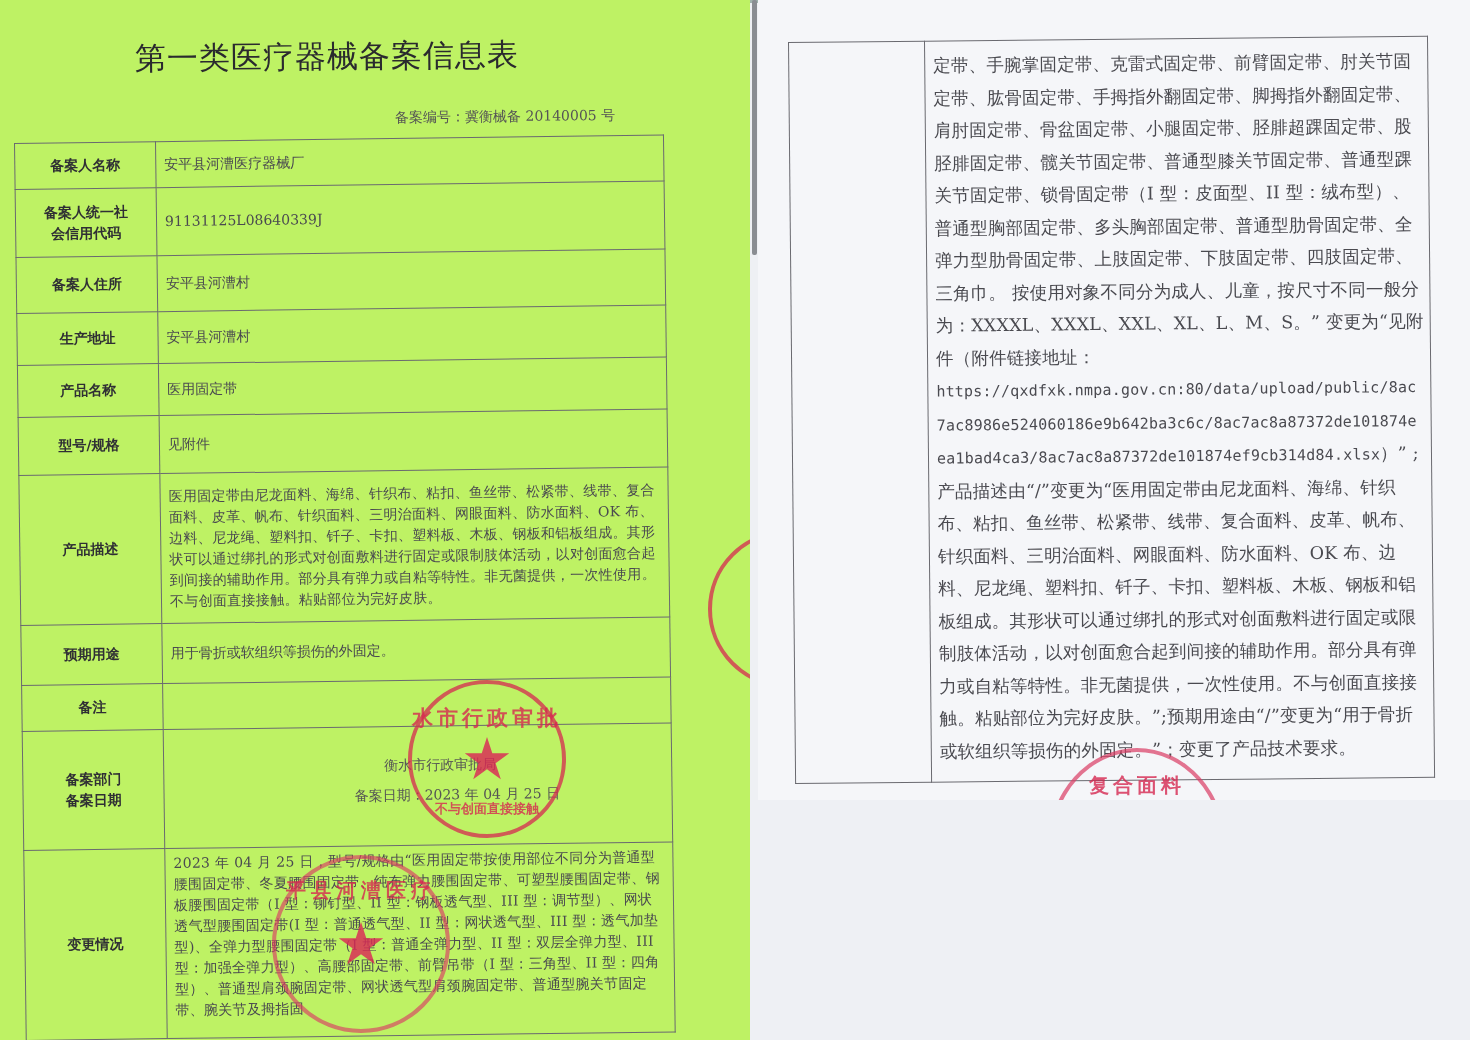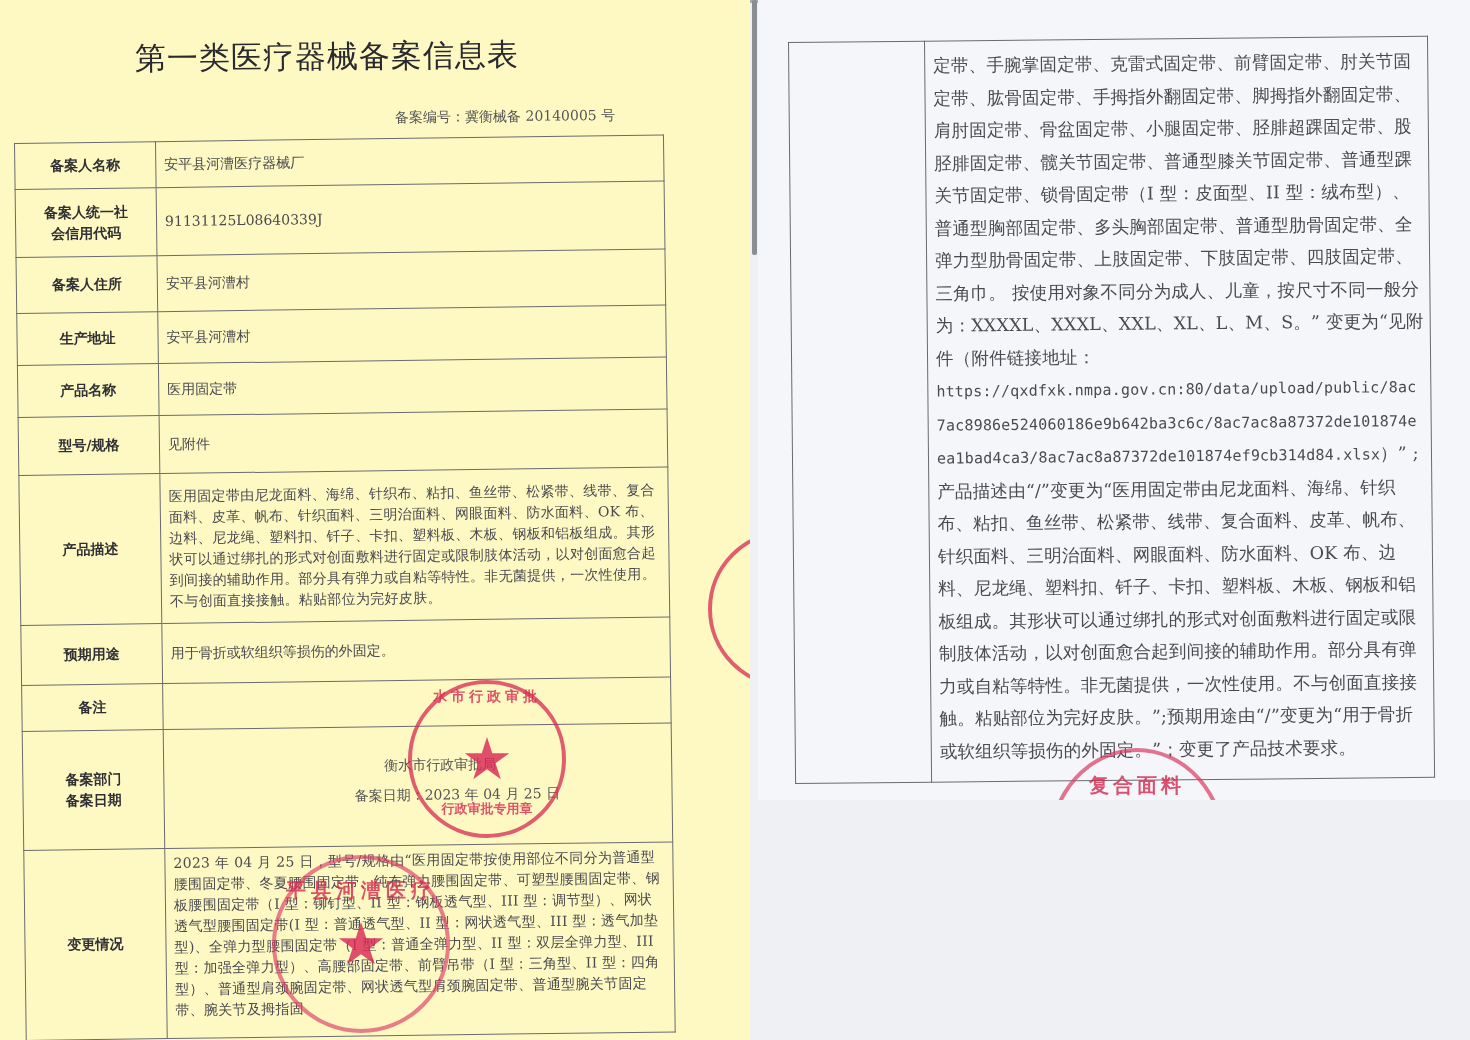--- a/index.html
+++ b/index.html
@@ -5,21 +5,21 @@
   html, body { margin:0; padding:0; }
   body {
     width:1470px; height:1040px; position:relative; overflow:hidden;
     background:#eef0f4;
     font-family:"DejaVu Serif", "Liberation Serif", serif;
     color:#3a3a3e;
   }
   .page {
     position:absolute; background:#f6f7fa; overflow:hidden;
   }
-  #page-left { left:0; top:0; width:750px; height:1040px; background:#fef9c3; }
+  #page-left { left:0; top:0; width:750px; height:1040px; background:#bef264; }
   #page-right { left:758px; top:0; width:712px; height:800px; background:#f5f6f9; }
   .top-strip { position:absolute; left:0; top:0; width:760px; height:3px; background:#9fb3ad; }
   .divider { position:absolute; left:752px; top:0; width:5px; height:255px; background:#8a8d92; border-radius:2px; }
 
   .doc-title {
     position:absolute; left:135px; top:36px; font-size:31px; letter-spacing:1px;
     font-family:"DejaVu Sans", "Liberation Sans", sans-serif; color:#2a2a2e; font-weight:400;
     transform:rotate(-0.6deg);
   }
   .filing-no {
@@ -126,23 +126,23 @@
       </td>
     </tr>
     <tr style="height:190px;">
       <td class="label">变更情况</td>
       <td class="desc" style="vertical-align:top;">2023 年 04 月 25 日，型号/规格由“医用固定带按使用部位不同分为普通型腰围固定带、冬夏腰围固定带、纯布弹力腰围固定带、可塑型腰围固定带、钢板腰围固定带（I 型：铆钉型、II 型：钢板透气型、III 型：调节型）、网状透气型腰围固定带(I 型：普通透气型、II 型：网状透气型、III 型：透气加垫型)、全弹力型腰围固定带（I 型：普通全弹力型、II 型：双层全弹力型、III 型：加强全弹力型）、高腰部固定带、前臂吊带（I 型：三角型、II 型：四角型）、普通型肩颈腕固定带、网状透气型肩颈腕固定带、普通型腕关节固定带、腕关节及拇指固</td>
     </tr>
   </tbody>
     </table>
 
   <div class="stamp" style="left:408px; top:680px; width:150px; height:150px;">
-    <div class="arc" style="top:4px; font-size:14px; letter-spacing:4px;">水市行政审批</div>
+    <div class="arc" style="top:20px; font-size:21px; letter-spacing:4px;">水市行政审批</div>
     <div class="star">★</div>
-    <div class="arc" style="bottom:16px; font-size:13px;">行政审批专用章</div>
+    <div class="arc" style="bottom:16px; font-size:13px;">不与创面直接接触</div>
   </div>
 
   <div class="stamp" style="left:272px; top:855px; width:170px; height:170px; border-color:rgba(218,60,100,0.65);">
     <div class="arc" style="top:18px; font-size:20px; letter-spacing:5px;">平县河漕医疗</div>
     <div class="star">★</div>
   </div>
 
   <div class="stamp" style="left:708px; top:530px; width:150px; height:150px;">
     <div class="arc" style="top:40px; left:-36px; font-size:18px; writing-mode:vertical-rl;">衡水市行</div>
   </div>

